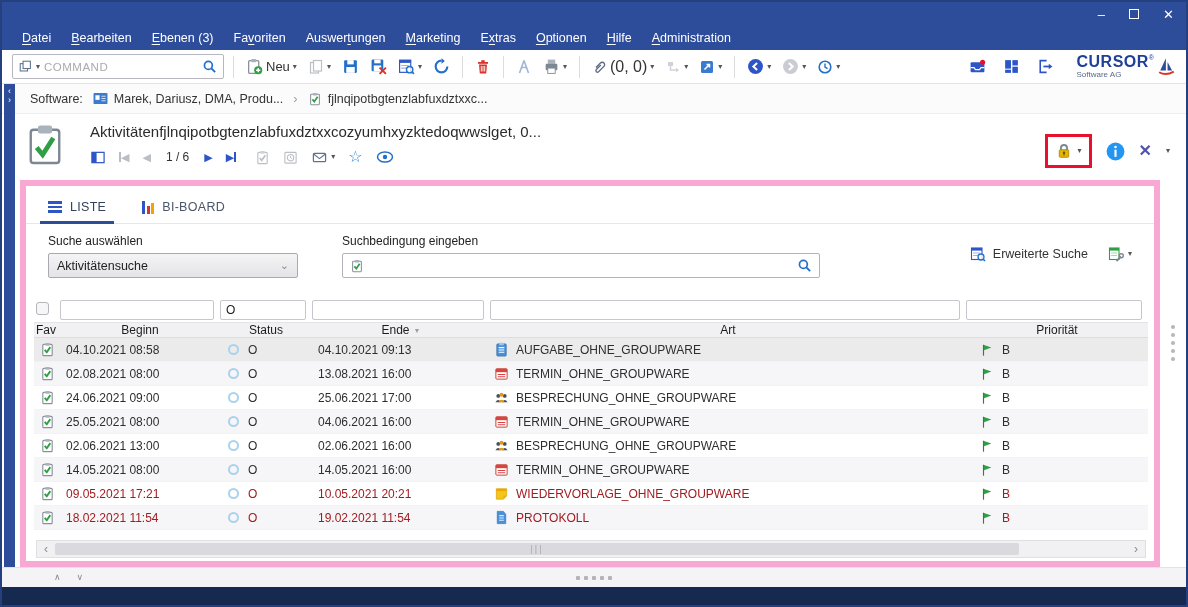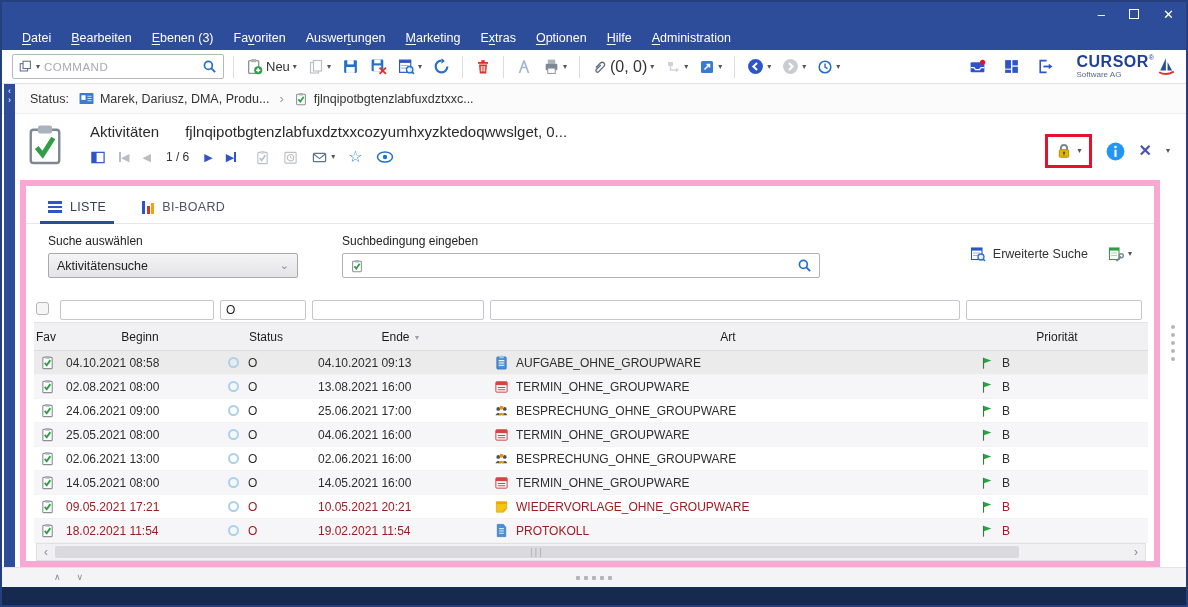--- a/index.html
+++ b/index.html
@@ -49,21 +49,21 @@
   
   .crumb-row { height:30px; background:#fbfbfc; border-bottom:1px solid #eeeeee; display:flex;
                align-items:center; padding-left:28px; gap:10px; flex:0 0 auto; font-size:12.5px; color:#333; }
   .crumb-item { display:flex; align-items:center; gap:6px; }
   .crumb-sep { color:#9aa0a8; font-size:13px; }
 
   
   .rec-header { height:64px; background:#fff; display:flex; padding-left:24px; position:relative; flex:0 0 auto; }
   .rec-icon { margin-top:8px; }
   .rec-main { margin-left:26px; padding-top:9px; }
-  .rec-titleline { display:flex; gap:26px; font-size:15px; color:#2b2b2b;align-items:center; }
+  .rec-titleline { display:flex; font-size:15px; color:#2b2b2b;align-items:center; }
   .rec-controls { display:flex; align-items:center; gap:13px; margin-top:9px; }
   .nav-glyph { font-size:11px; line-height:1; }
   .nav-disabled { color:#b9bdc4; }
   .nav-active { color:#2d55c8; }
   .nav-first,.nav-last { display:flex; align-items:center; }
   .nav-bar { display:inline-block; width:2px; height:10px; }
   .nav-bar.dis { background:#b9bdc4; } .nav-bar.act { background:#2d55c8; }
   .pager { font-size:12px; color:#333; margin:0 2px; }
   .star-glyph { color:#2e86de; font-size:16px; line-height:1; }
   .rec-right { position:absolute; right:16px; top:20px; display:flex; align-items:center; gap:14px; }
@@ -102,21 +102,21 @@
   .search-right { margin-left:auto; display:flex; align-items:center; gap:20px; padding-bottom:4px; }
   .adv-search { display:flex; align-items:center; gap:7px; font-size:12.5px; color:#333; }
 
   
   .table-area { flex:1 1 auto; display:flex; flex-direction:column; padding:8px 6px 0 8px; min-height:0;
                 --cols: 26px 160px 92px 178px minmax(0,1fr) 182px; }
   .filter-row { display:grid; grid-template-columns:var(--cols); align-items:center; height:24px; flex:0 0 auto; }
   .filter-row input { height:20px; width:calc(100% - 6px); border:1px solid #c6c6cc; border-radius:2px;
                       font-size:12px; padding:0 5px; font-family:inherit; color:#222; outline:none; }
   .fav-check { width:13px; height:13px; border:1px solid #b5b5bb; border-radius:3px; background:#f6f6f7; margin-left:2px; display:inline-block; }
-  .header-row { display:grid; grid-template-columns:var(--cols); align-items:center; height:29px;
+  .header-row { display:grid; grid-template-columns:var(--cols); align-items:center; height:16px;
                 background:#f1f1f3; border-top:1px solid #e4e4e6; border-bottom:1px solid #dddde0;
                 font-size:12px; color:#1c1c1c; flex:0 0 auto; }
   .hcell { text-align:center; white-space:nowrap; }
   .hcell.fav { text-align:left; padding-left:2px; }
   .sort-ic { font-size:7px; color:#9aa0a6; margin-left:4px; vertical-align:1px; }
   .rows { flex:0 0 auto; }
   .trow { display:grid; grid-template-columns:var(--cols); align-items:center; height:24px;
           font-size:12px; color:#2e2e30; border-bottom:1px solid #f3f3f4; }
   .trow:nth-child(even) { background:#f6f6f8; }
   .trow.selected { background:#ebebeb; }
@@ -386,21 +386,21 @@
       </div>
     </div>
   </div>
 
   <div class="left-rail">
     <span class="rail-chev">‹</span>
     <span class="rail-chev">›</span>
   </div>
 
   <div class="crumb-row">
-    <span>Status:</span>
+    <span>Software:</span>
     <span class="crumb-item">
       <svg class="ic" width="15" height="13" viewBox="0 0 16 14">
         <rect x="0.5" y="1" width="15" height="12" rx="1" fill="#3a7bd0"></rect>
         <rect x="2.5" y="3.5" width="4.5" height="5" fill="#fff"></rect>
         <path d="M9 4.5 h4.5 M9 7 h4.5 M9 9.5 h4.5" stroke="#cfe0f5" stroke-width="1.1"></path>
       </svg>
       <span>Marek, Dariusz, DMA, Produ...</span>
     </span>
     <span class="crumb-sep">›</span>
     <span class="crumb-item">

